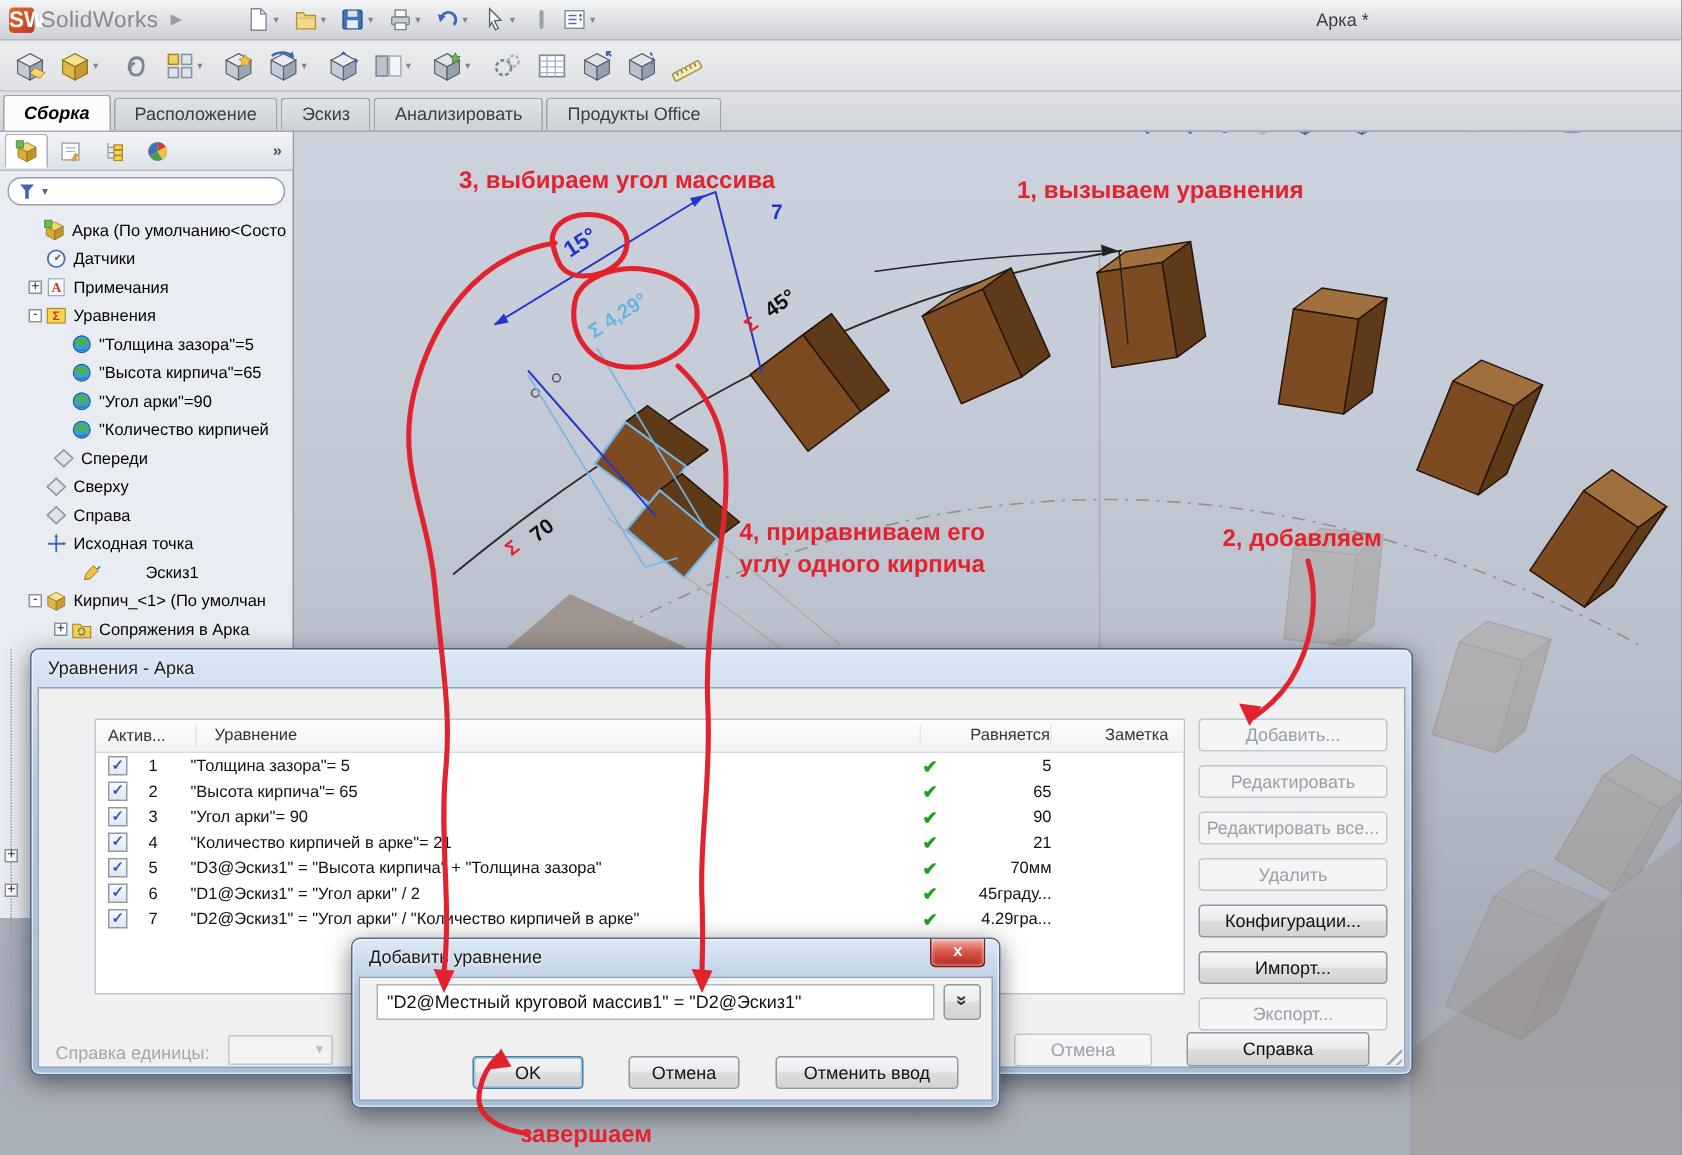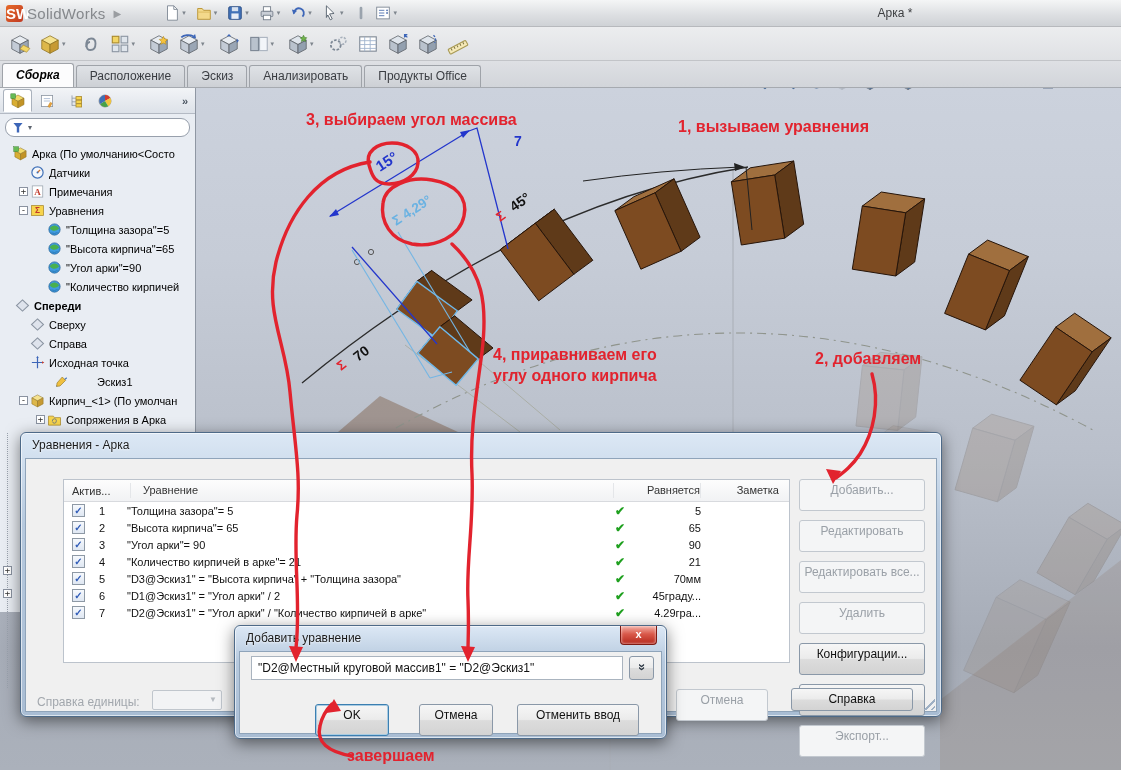--- a/index.html
+++ b/index.html
@@ -86,21 +86,21 @@
   .eqrow{height:17px;display:flex;align-items:center;}
   .cb{width:13px;height:13px;flex:0 0 13px;margin-left:8px;border:1px solid #8e99a5;
     background:linear-gradient(#f6f9fd,#dfe7f2);font-size:10px;line-height:11px;text-align:center;
     color:#2f5bb7;font-weight:bold;box-sizing:border-box;}
   .num{width:34px;text-align:center;color:#111;}
   .eq{flex:1;padding-left:8px;color:#111;}
   .chk{width:20px;color:#1fa01f;font-size:12px;font-weight:bold;}
   .val{width:66px;text-align:right;color:#111;}
   .note{width:88px;}
   
-  .btn{display:block;height:32px;line-height:20px;text-align:center;font-size:12px;color:#111;
+  .btn{display:block;height:22px;line-height:20px;text-align:center;font-size:12px;color:#111;
     background:linear-gradient(#f6f6f6,#ebebeb 48%,#dcdcdc 52%,#d3d3d3);
     border:1px solid #8a98a8;border-radius:3px;box-sizing:border-box;}
   .btn.disabled{background:#f4f5f6;border-color:#c2c8cf;color:#9aa0a7;}
   .btn.default{border-color:#3c7fb1;box-shadow:inset 0 0 0 1px #a8cbe2;}
   .eqbtns{position:absolute;left:778px;top:46px;width:126px;}
   .eqbtns .btn{width:100%;margin-bottom:9px;}
   .units{position:absolute;left:16px;top:262px;font-size:12px;color:#a2a7ad;}
   .unitsel{position:absolute;left:131px;top:257px;width:70px;height:20px;background:#f2f3f5;
     border:1px solid #c0c6cd;border-radius:2px;box-sizing:border-box;}
   .unitsel .ua{position:absolute;right:4px;top:4px;font-size:8px;color:#b5bac0;}
@@ -595,21 +595,21 @@
         </span>
         <span class="pchev">»</span>
       </div>
     <div class="filter">
       <span class="fpill">
         <span class="funnel"></span>
         <span class="fdd">▾</span>
       </span>
     </div>
     <div class="tree">
-        <div class="trow" style="padding-left: 2px;">
+        <div class="trow" style="padding-left: 18px;">
           <span class="exp"></span>
           <span class="ticon"><svg width="15" height="15" viewBox="0 0 20 20" aria-hidden="true">
               <polygon points="10,2.5 17.5,6.5 10,10.5 2.5,6.5" fill="#f2da6a" stroke="#8f7322" stroke-width=".7"></polygon>
               <polygon points="2.5,6.5 10,10.5 10,18.5 2.5,14.5" fill="#d9ae33" stroke="#8f7322" stroke-width=".7"></polygon>
               <polygon points="10,10.5 17.5,6.5 17.5,14.5 10,18.5" fill="#c29326" stroke="#8f7322" stroke-width=".7"></polygon>
               <rect x="1" y="1" width="6.5" height="6.5" fill="#66bb55" stroke="#3e7d31" stroke-width=".6"></rect>
             </svg></span>
           <span>Арка  (По умолчанию&lt;Состо</span>
         </div>
         <div class="trow" style="padding-left: 19px;">
@@ -666,21 +666,21 @@
         </div>
         <div class="trow" style="padding-left: 36px;">
           <span class="exp"></span>
           <span class="ticon"><svg width="15" height="15" viewBox="0 0 20 20" aria-hidden="true">
               <circle cx="10" cy="10" r="7.5" fill="#3f9be0" stroke="#1e5d94"></circle>
               <path d="M3.5,8 Q7,3.5 12,5 Q16,6.5 16,9 Q12,12.5 8,11.5 Q4.5,10.5 3.5,8" fill="#49b04f"></path>
               <path d="M6,14.5 Q10,16.5 14,14" fill="none" stroke="#2a72ac"></path>
             </svg></span>
           <span>"Количество кирпичей</span>
         </div>
-        <div class="trow" style="padding-left: 4px; font-weight: bold;">
+        <div class="trow" style="padding-left: 24px;">
           <span class="exp"></span>
           <span class="ticon"><svg width="15" height="15" viewBox="0 0 20 20" aria-hidden="true">
               <polygon points="10,2.5 18,10 10,17.5 2,10" fill="rgba(190,200,215,.25)" stroke="#8b95a2" stroke-width="1.4"></polygon>
             </svg></span>
           <span>Спереди</span>
         </div>
         <div class="trow" style="padding-left: 19px;">
           <span class="exp"></span>
           <span class="ticon"><svg width="15" height="15" viewBox="0 0 20 20" aria-hidden="true">
               <polygon points="10,2.5 18,10 10,17.5 2,10" fill="rgba(190,200,215,.25)" stroke="#8b95a2" stroke-width="1.4"></polygon>

